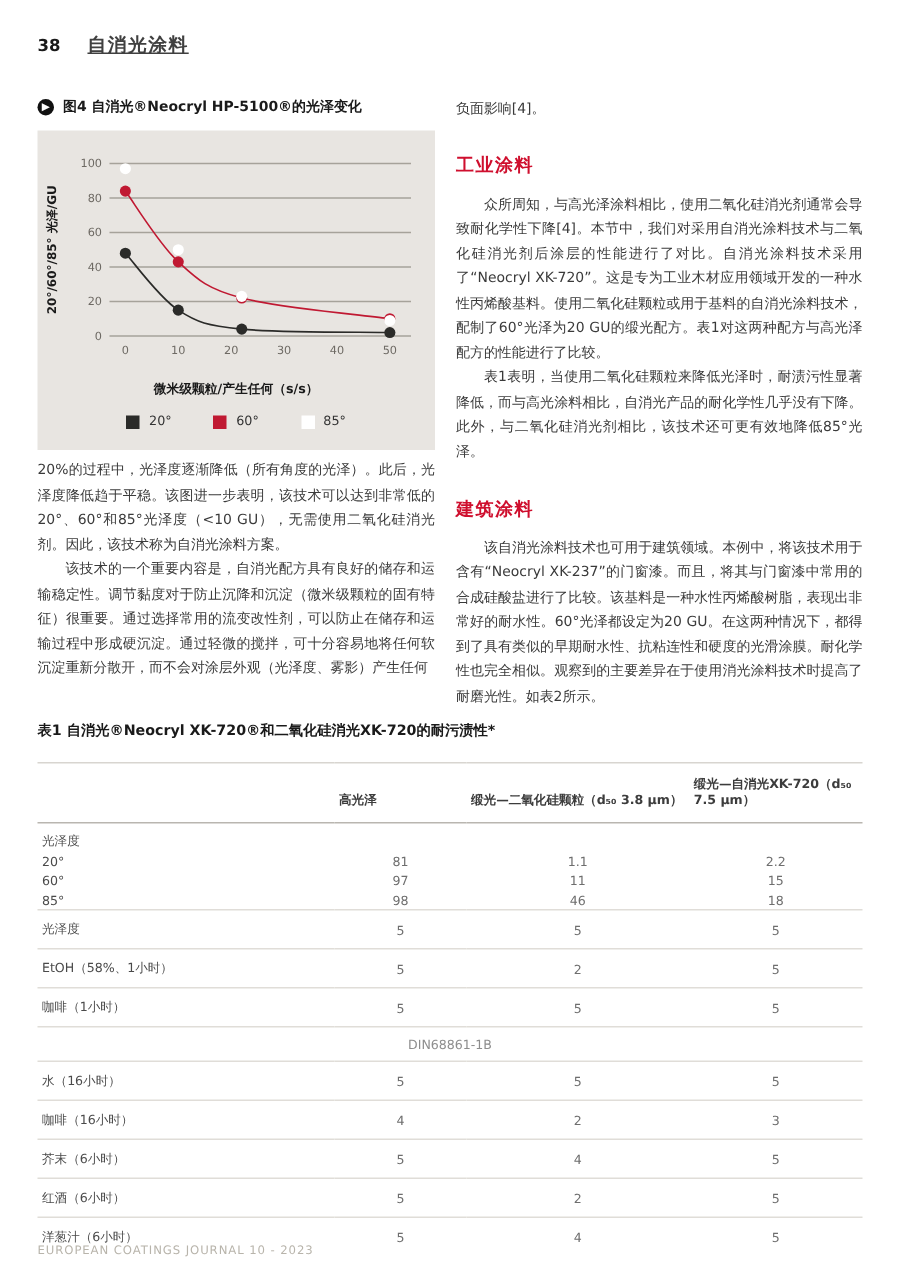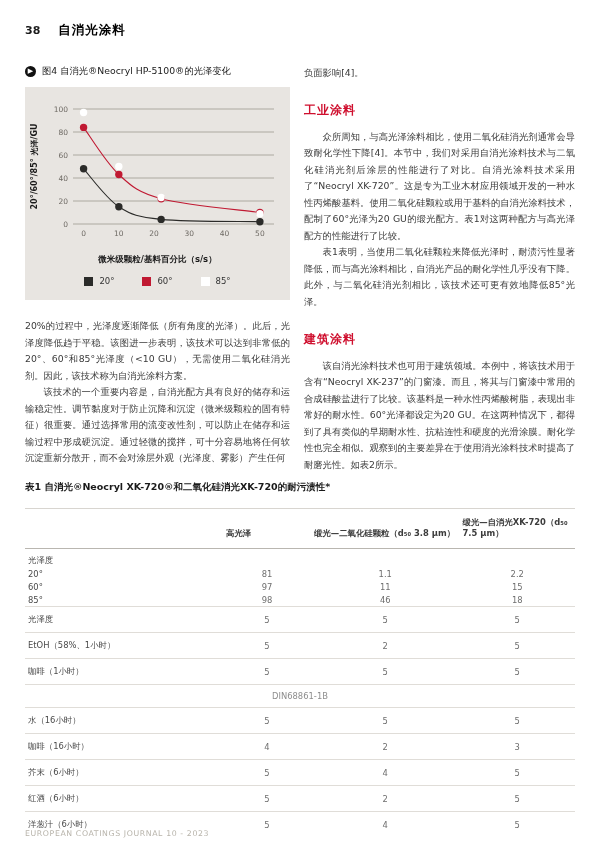--- a/index.html
+++ b/index.html
@@ -7,44 +7,44 @@
   body {
     position:relative; width:600px; height:849px; background:#ffffff;
     font-family:"DejaVu Sans","Liberation Sans",sans-serif;
     color:#3a3a3a; overflow:hidden;
   }
   .page-inner { padding:22px 25px 0 25px; }
 
   
   .page-header { display:flex; align-items:baseline; gap:18px; margin-bottom:26px; }
   .page-num { font-size:11px; font-weight:bold; color:#1a1a1a; }
-  .page-section-title { font-size:12.5px; font-weight:bold; color:#000000; letter-spacing:1px; }
+  .page-section-title { font-size:12.5px; font-weight:bold; color:#404040; letter-spacing:1px;text-decoration:underline; }
 
   
   .columns { display:flex; gap:14px; }
   .col-left { width:265px; flex:0 0 265px; }
   .col-right { flex:1; }
 
   
   .fig-caption-row { display:flex; align-items:center; gap:6px; margin-bottom:9px; }
   .fig-bullet { width:11px; height:11px; border-radius:50%; background:#111; color:#fff;
     font-size:7px; line-height:11px; text-align:center; flex:0 0 11px; }
-  .fig-caption { font-size:9.3px; font-weight:normal; color:#1a1a1a; }
+  .fig-caption { font-size:9.3px; font-weight:bold; color:#1a1a1a; }
 
   
   .chart-panel { background:#e8e5e1; padding:12px 0 10px 0; }
   .chart-xlabel { text-align:center; font-size:8.5px; font-weight:bold; color:#1a1a1a; margin-top:6px; }
   .chart-legend { display:flex; justify-content:center; gap:28px; margin:10px 0 4px 0; }
   .legend-item { display:flex; align-items:center; gap:6px; font-size:8.5px; color:#333; }
   .legend-sq { width:9px; height:9px; display:inline-block; }
 
   
   .body-para { font-size:9.3px; line-height:1.78; text-align:justify; color:#3a3a3a; }
   .indent { text-indent:2em; }
-  .col-left .body-para:first-of-type { margin-top:18px; }
+  .col-left .body-para:first-of-type { margin-top:6px; }
   .red-heading { font-size:12px; font-weight:bold; color:#cf0f2e; margin:20px 0 10px 0; letter-spacing:1px; }
 
   
   .table-section { margin-top:8px; }
   .table-title { font-size:9.5px; font-weight:bold; color:#1a1a1a; margin-bottom:14px; }
   table.res-table { width:100%; border-collapse:collapse; font-size:8.4px; color:#6e6e6e; }
   table.res-table th {
     font-weight:bold; color:#3c3c3c; text-align:left; vertical-align:bottom;
     padding:8px 3px 9px 3px; border-top:1px solid #d8d5d0; border-bottom:1px solid #b9b6b0;
   }
@@ -109,21 +109,21 @@
             <circle cx="234.89473684210526" cy="122.7" r="3.7" fill="#2b2b29"></circle>
             <circle cx="58.578947368421055" cy="28.400000000000006" r="3.7" fill="#c01932"></circle>
             <circle cx="93.84210526315789" cy="75.55000000000001" r="3.7" fill="#c01932"></circle>
             <circle cx="136.15789473684208" cy="99.7" r="3.7" fill="#c01932"></circle>
             <circle cx="234.89473684210526" cy="113.5" r="3.7" fill="#c01932"></circle>
             <circle cx="58.578947368421055" cy="13.450000000000003" r="3.7" fill="#ffffff"></circle>
             <circle cx="93.84210526315789" cy="67.5" r="3.7" fill="#ffffff"></circle>
             <circle cx="136.15789473684208" cy="98.55" r="3.7" fill="#ffffff"></circle>
             <circle cx="234.89473684210526" cy="114.65" r="3.7" fill="#ffffff"></circle>
           </svg>
-        <div class="chart-xlabel">微米级颗粒/基料百分比（s/s）</div>
+        <div class="chart-xlabel">微米级颗粒/产生任何（s/s）</div>
         <div class="chart-legend" id="chart-legend">
             <span class="legend-item">
               <span class="legend-sq" style="background: rgb(43, 43, 41);"></span>
               <span>20°</span>
             </span>
             <span class="legend-item">
               <span class="legend-sq" style="background: rgb(192, 25, 50);"></span>
               <span>60°</span>
             </span>
             <span class="legend-item">

